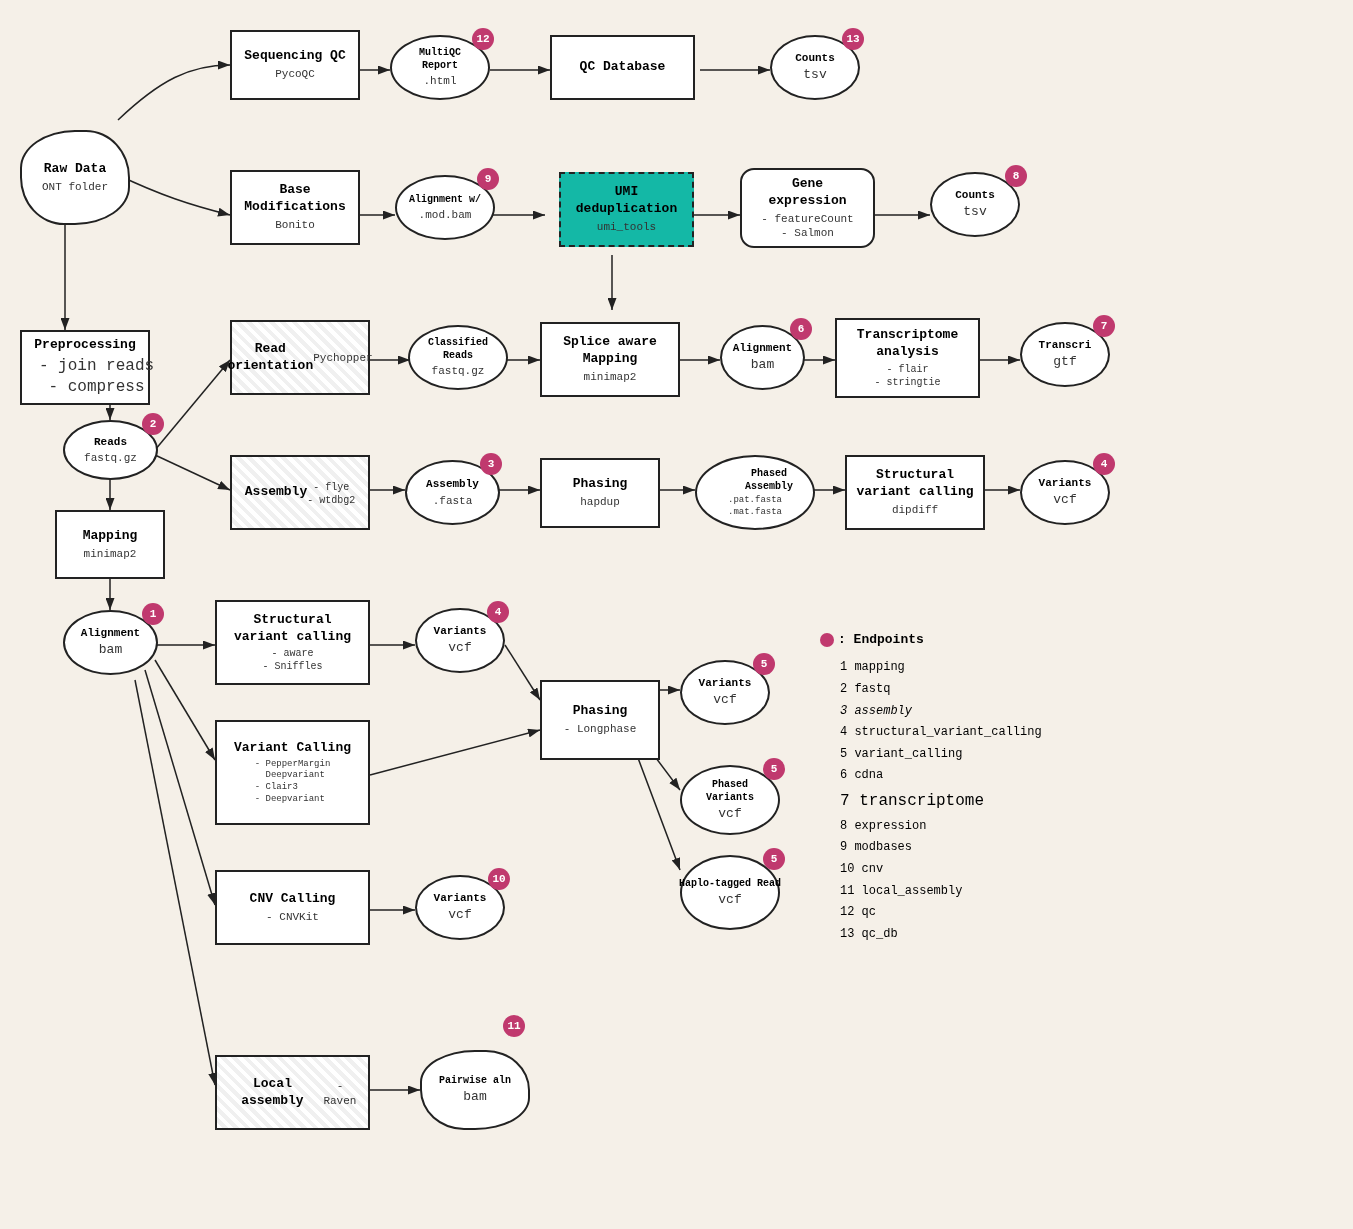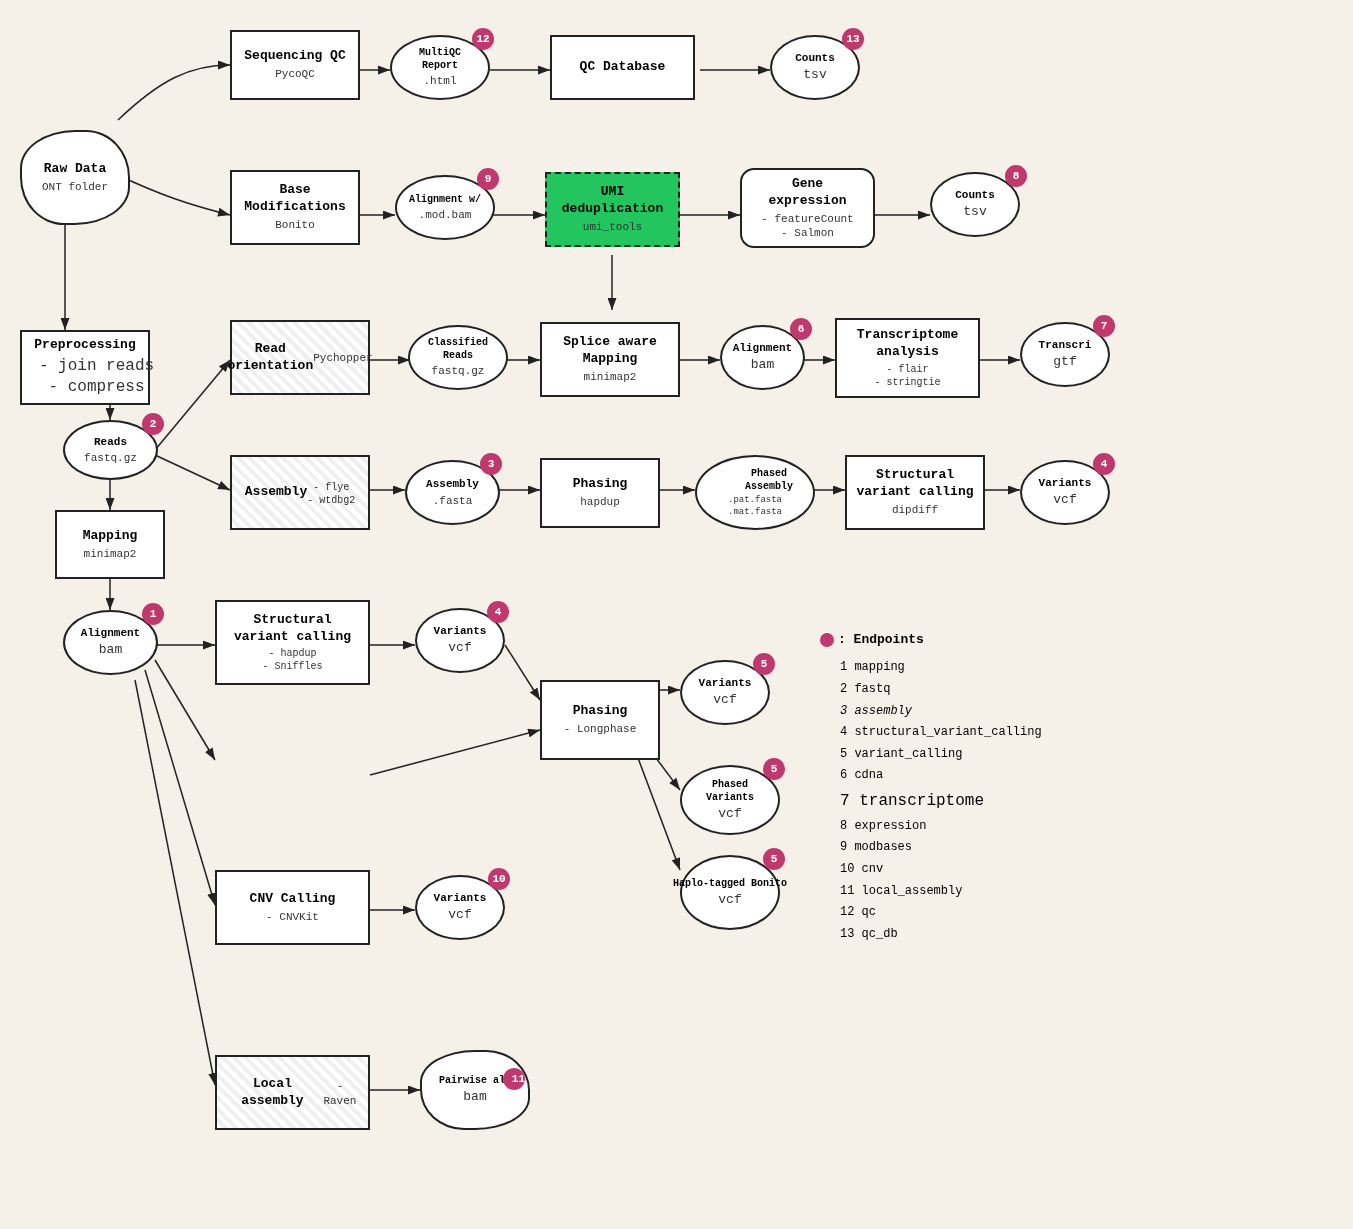--- a/index.html
+++ b/index.html
@@ -52,30 +52,31 @@
       text-align: center;
       font-size: 13px;
       font-weight: bold;
       padding: 6px 8px;
       line-height: 1.3;
     }
 
     .box-dashed {
       position: absolute;
       border: 2px dashed #222;
-      background: #22c55e;
+      background: #14b8a6;
       display: flex;
       flex-direction: column;
       align-items: center;
       justify-content: center;
       text-align: center;
       font-size: 13px;
       font-weight: bold;
       padding: 6px 8px;
       line-height: 1.3;
+      margin-left: 14px;
     }
 
     .sub-label {
       font-size: 11px;
       font-weight: normal;
       color: #333;
       margin-top: 2px;
     }
 
     
@@ -409,32 +410,39 @@
 <div class="oval" style="left:1020px; top:460px; width:90px; height:65px;">
   <span>Variants</span>
   <span class="sub-label" style="font-size:13px;">vcf</span>
 </div>
 <div class="badge" style="left:1093px; top:453px;">
   <span>4</span>
 </div>
 
 <div class="box" style="left:215px; top:600px; width:155px; height:85px;">
   <span>Structural variant calling</span>
-  <span class="sub-label" style="white-space:pre; font-size:10px;">- hapdup
+  <span class="sub-label" style="white-space:pre; font-size:10px;">- aware
 - Sniffles</span>
 </div>
 
 <div class="oval" style="left:415px; top:608px; width:90px; height:65px;">
   <span>Variants</span>
   <span class="sub-label" style="font-size:13px;">vcf</span>
 </div>
 <div class="badge" style="left:487px; top:601px;">
   <span>4</span>
 </div>
 
+<div class="box" style="left:215px; top:720px; width:155px; height:105px;">
+  <span>Variant Calling</span>
+  <span class="sub-label" style="white-space:pre; font-size:9px; text-align:left;">- PepperMargin
+  Deepvariant
+- Clair3
+- Deepvariant</span>
+</div>
 
 <div class="box" style="left:540px; top:680px; width:120px; height:80px;">
   <span>Phasing</span>
   <span class="sub-label">- Longphase</span>
 </div>
 
 <div class="oval" style="left:680px; top:660px; width:90px; height:65px;">
   <span>Variants</span>
   <span class="sub-label" style="font-size:13px;">vcf</span>
 </div>
@@ -444,21 +452,21 @@
 
 <div class="oval" style="left:680px; top:765px; width:100px; height:70px;">
   <span style="font-size:10px;">Phased Variants</span>
   <span class="sub-label" style="font-size:13px;">vcf</span>
 </div>
 <div class="badge" style="left:763px; top:758px;">
   <span>5</span>
 </div>
 
 <div class="oval" style="left:680px; top:855px; width:100px; height:75px;">
-  <span style="font-size:10px; white-space:pre;">Haplo-tagged Bonito</span>
+  <span style="font-size:10px; white-space:pre;">Haplo-tagged Read</span>
   <span class="sub-label" style="font-size:13px;">vcf</span>
 </div>
 <div class="badge" style="left:763px; top:848px;">
   <span>5</span>
 </div>
 
 <div class="box" style="left:215px; top:870px; width:155px; height:75px;">
   <span>CNV Calling</span>
   <span class="sub-label">- CNVKit</span>
 </div>
@@ -473,21 +481,21 @@
 
 <div class="box-hatched" style="left:215px; top:1055px; width:155px; height:75px;">
   <span>Local assembly</span>
   <span class="sub-label">- Raven</span>
 </div>
 
 <div class="cloud" style="left:420px; top:1050px; width:110px; height:80px;">
   <span style="font-size:10px;">Pairwise aln</span>
   <span class="sub-label" style="font-size:13px;">bam</span>
 </div>
-<div class="badge" style="left:503px; top:1068px;justify-content:flex-end;">
+<div class="badge" style="left:503px; top:1015px;">
   <span>11</span>
 </div>
 
 <div class="legend" style="left:820px; top:628px;">
   <div style="display:flex; align-items:center; margin-bottom:6px;">
     <span class="legend-dot"></span>
     <span style="font-size:13px; font-weight:bold;">: Endpoints</span>
   </div>
   <div style="font-size:12px; padding-left:20px;">1  mapping</div>
   <div style="font-size:12px; padding-left:20px;">2  fastq</div>

